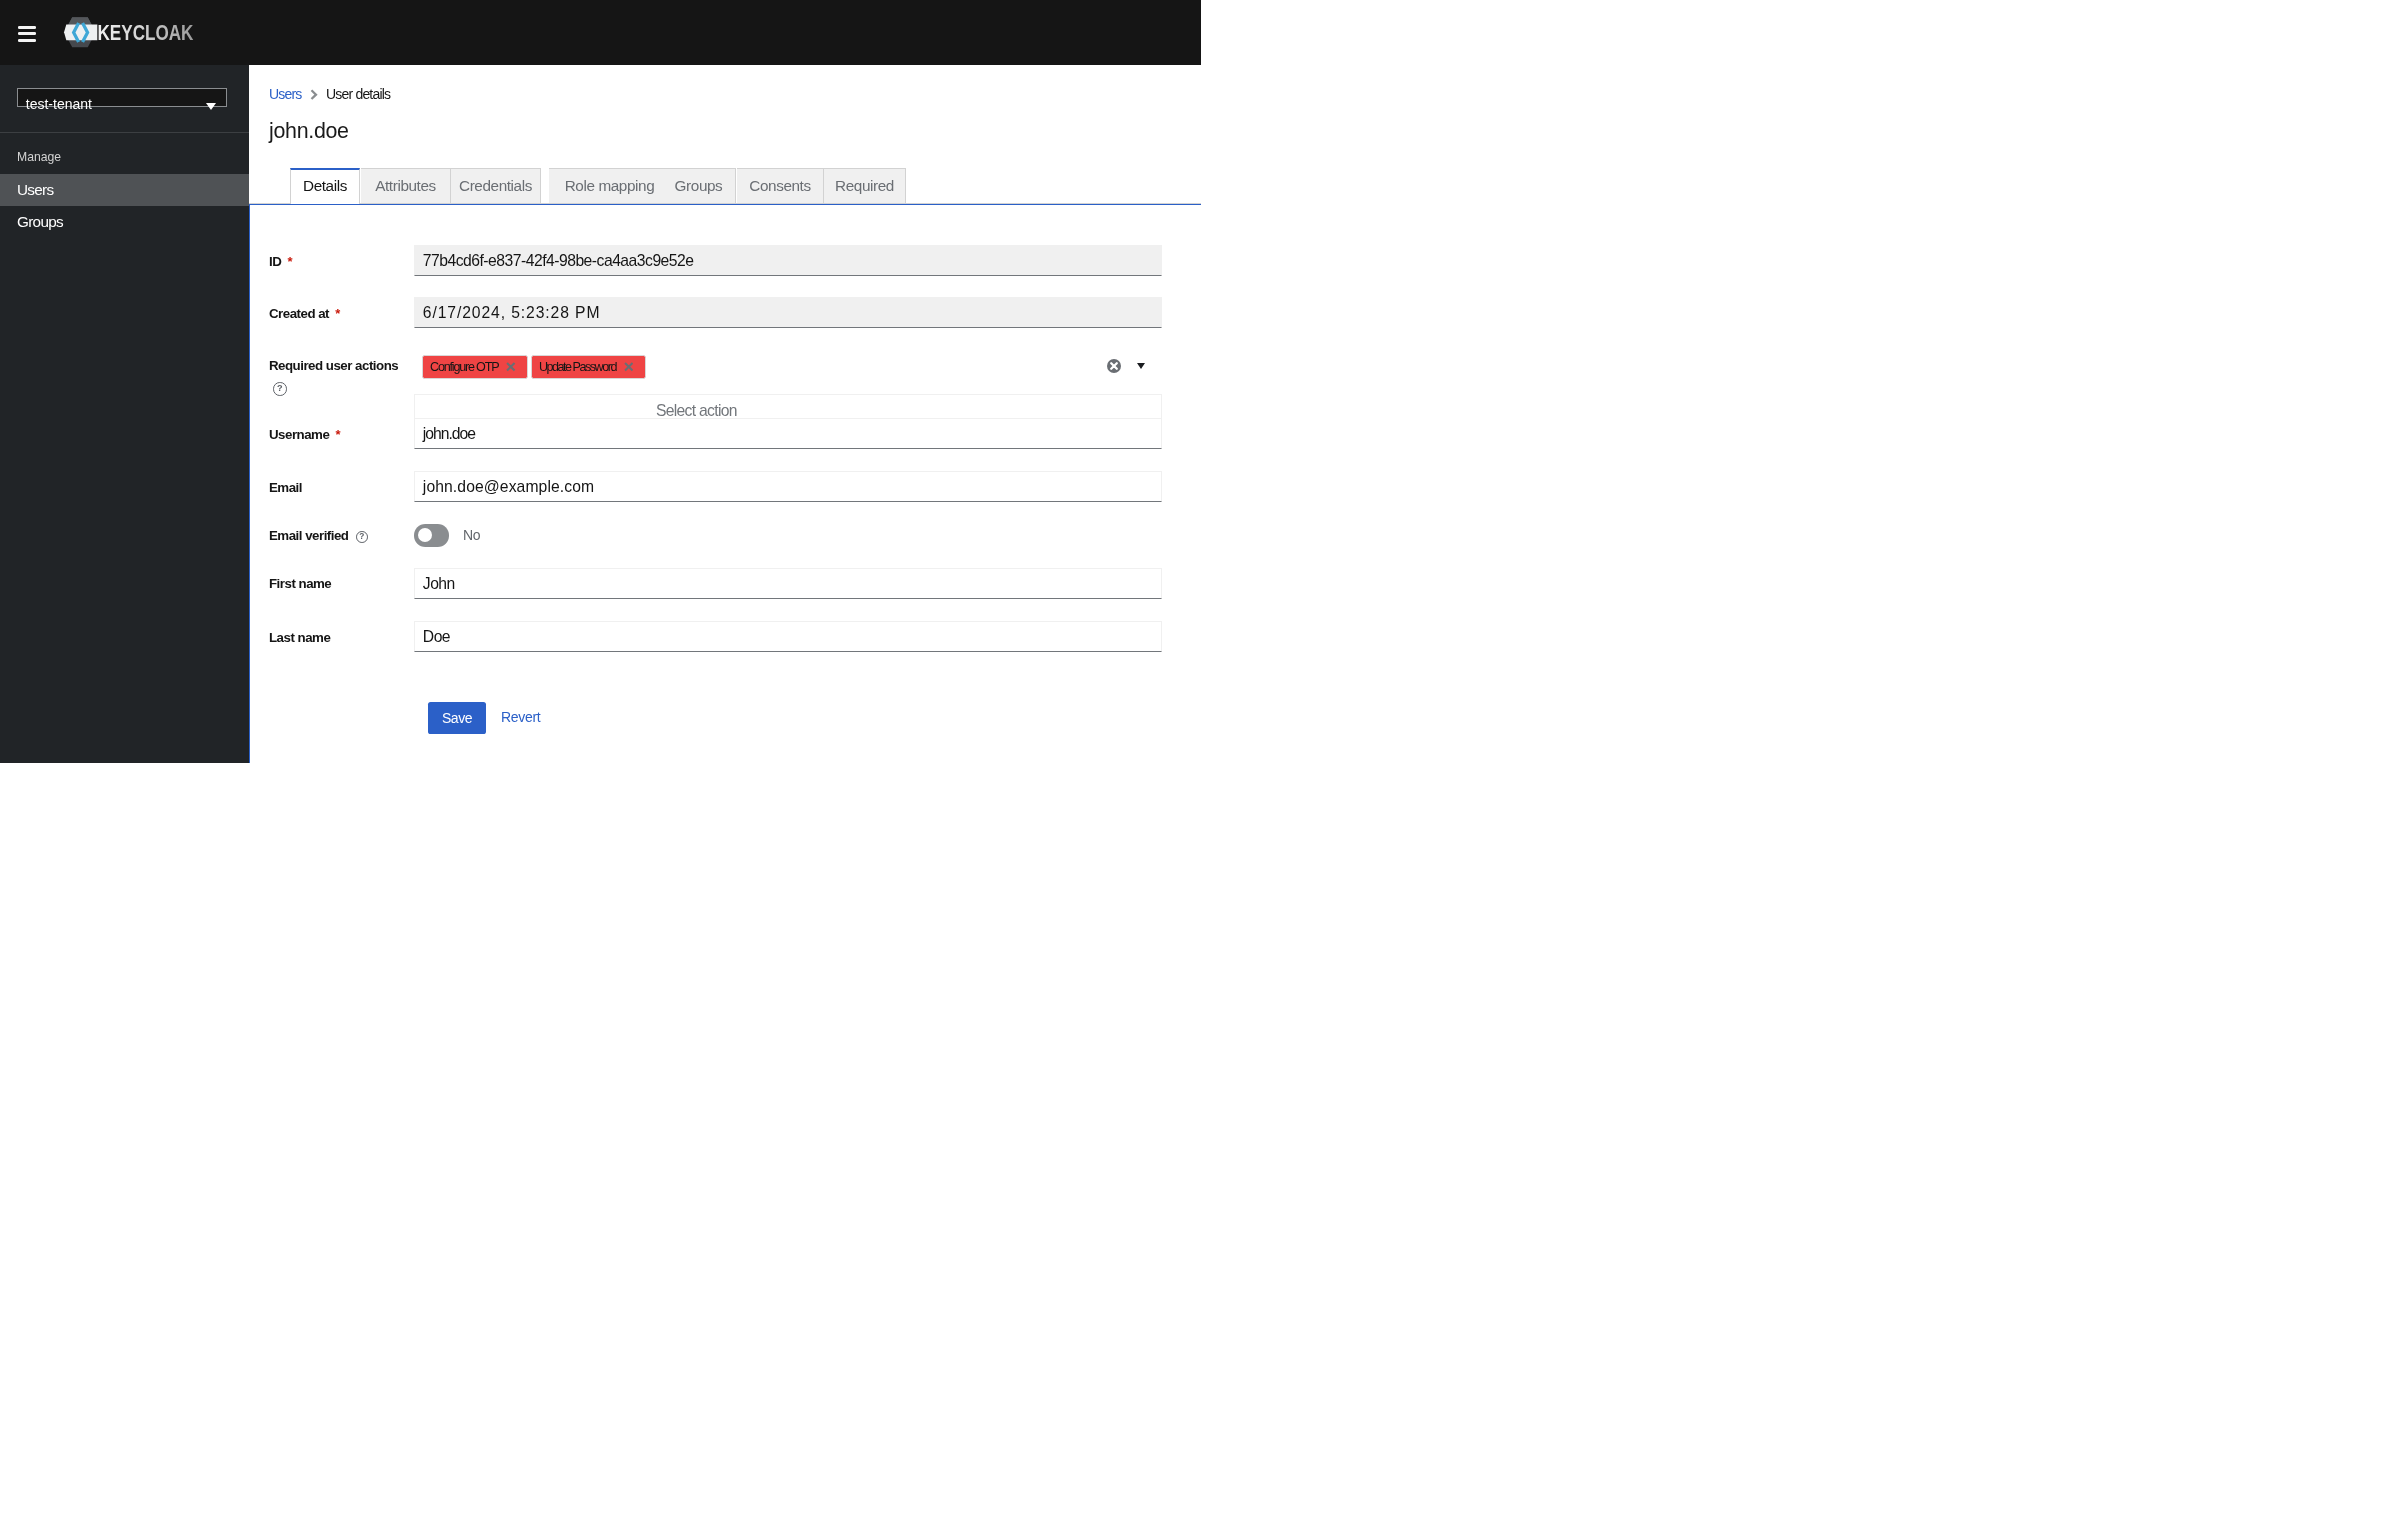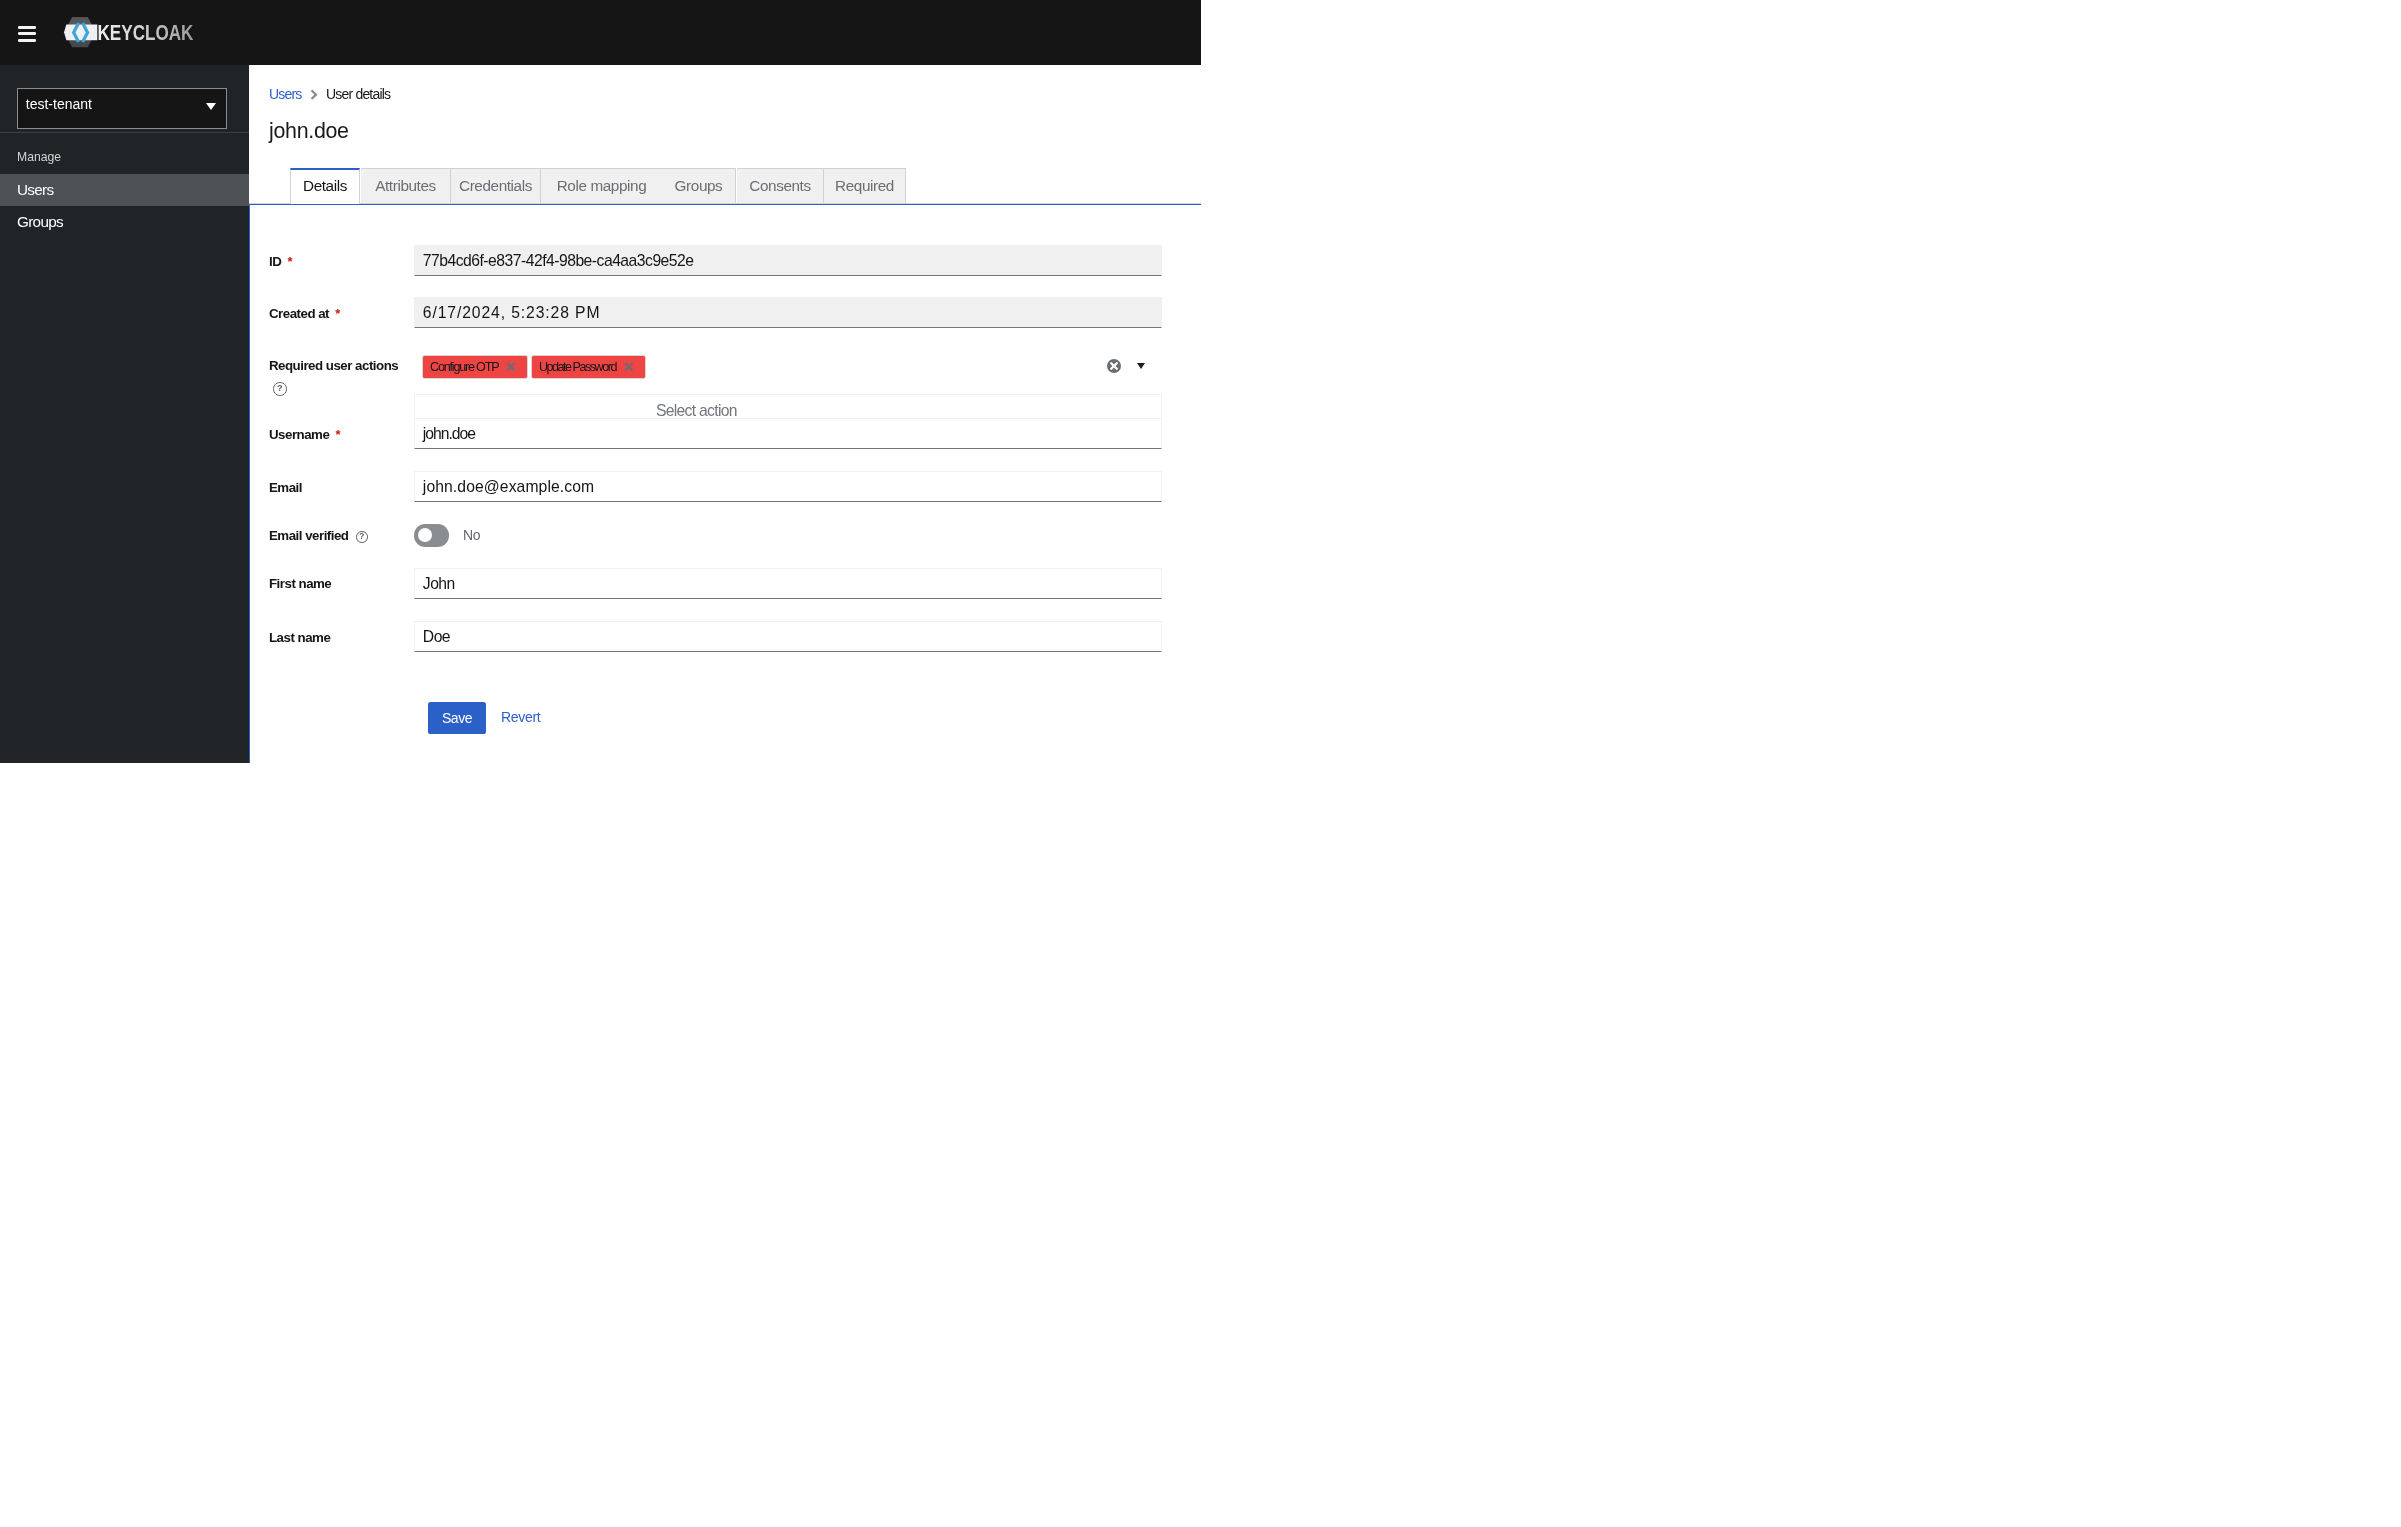--- a/index.html
+++ b/index.html
@@ -6,21 +6,21 @@
   html,body { width:1201px; height:764px; overflow:hidden; }
   body { font-family:"Liberation Sans", sans-serif; color:#151515; background:#fff; position:relative; }
   .abs { position:absolute; }
 
   
   #header { position:absolute; left:0; top:0; width:1201px; height:65px; background:#151515; }
   #burger span { position:absolute; left:18px; width:18.3px; height:3.1px; background:#f4f4f4; border-radius:1.3px; }
 
   
   #sidebar { position:absolute; left:0; top:65px; width:249px; height:698px; background:#212427; }
-  #realm { position:absolute; left:17px; top:23px; width:210px; height:41px; background:#151515; border:0.9px solid #8a8d90; color:#fff; font-size:14px; line-height:31px; padding-left:7.8px; }
+  #realm { position:absolute; left:17px; top:23px; width:210px; height:19px; background:#151515; border:0.9px solid #8a8d90; color:#fff; font-size:14px; line-height:31px; padding-left:7.8px; }
   #realm .caret { position:absolute; right:10.5px; top:13.5px; width:0; height:0; border-left:5.7px solid transparent; border-right:5.7px solid transparent; border-top:7px solid #fff; }
   #navdiv { position:absolute; left:0; top:67px; width:249px; height:0.9px; background:#3c3f42; }
   #manage { position:absolute; left:17px; top:85px; font-size:12.2px; color:#d2d2d2; }
   .navitem { position:absolute; left:0; width:249px; height:32px; color:#fff; font-size:15.3px; letter-spacing:-0.7px; line-height:32px; padding-left:17px; }
   #nav-users { top:109px; background:#4f5255; }
   #nav-groups { top:141px; }
 
   
   #content { position:absolute; left:249px; top:65px; width:952px; height:698px; background:#fff; }
 
@@ -66,21 +66,21 @@
 </head>
 <body>
 
 <div id="content"></div>
 
 <div id="tabbar">
   <div class="underline"></div>
   <div class="tab active first" style="left:41px; width:70px;">Details</div>
   <div class="tab" style="left:112px; width:90px;">Attributes</div>
   <div class="tab" style="left:202px; width:90px;">Credentials</div>
-  <div class="tab" style="left:292px; width:122px;">Role mapping</div>
+  <div class="tab" style="left:300px; width:122px;">Role mapping</div>
   <div class="tab" style="left:413px; width:74px;">Groups</div>
   <div class="tab" style="left:488px; width:87px;">Consents</div>
   <div class="tab" style="left:575px; width:82px;">Required</div>
 </div>
 <div id="panel"></div>
 
 <div id="crumb"><a>Users</a><svg width="11.3" height="11.3" viewBox="0 0 13 13" style="margin:0 7px 0 6.1px; vertical-align:-1.3px;">
       <path d="M4 1.5 L9.2 6.5 L4 11.5" fill="none" stroke="#8a8d90" stroke-width="2.6"></path>
     </svg><span class="cur">User details</span></div>
 <div id="title">john.doe</div>

